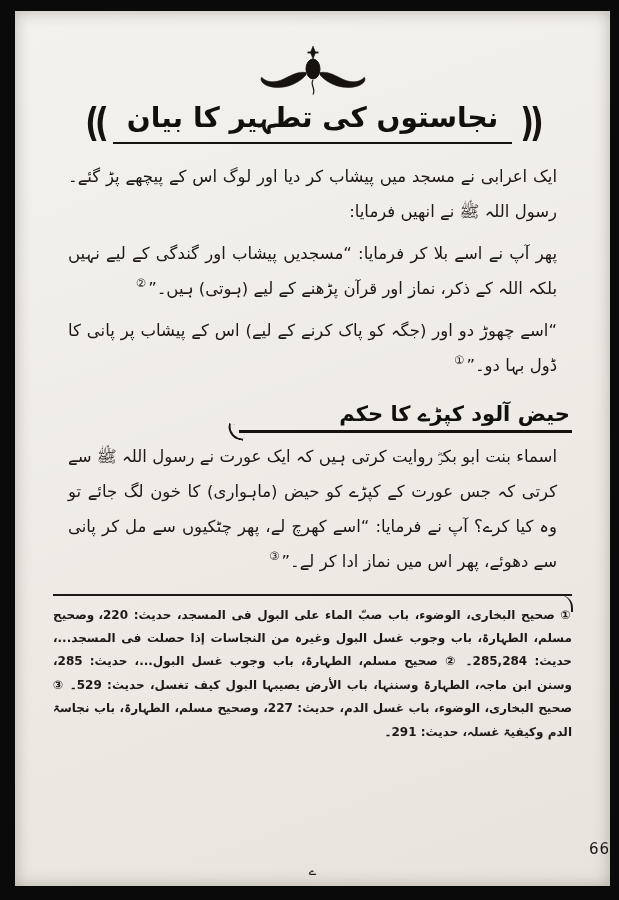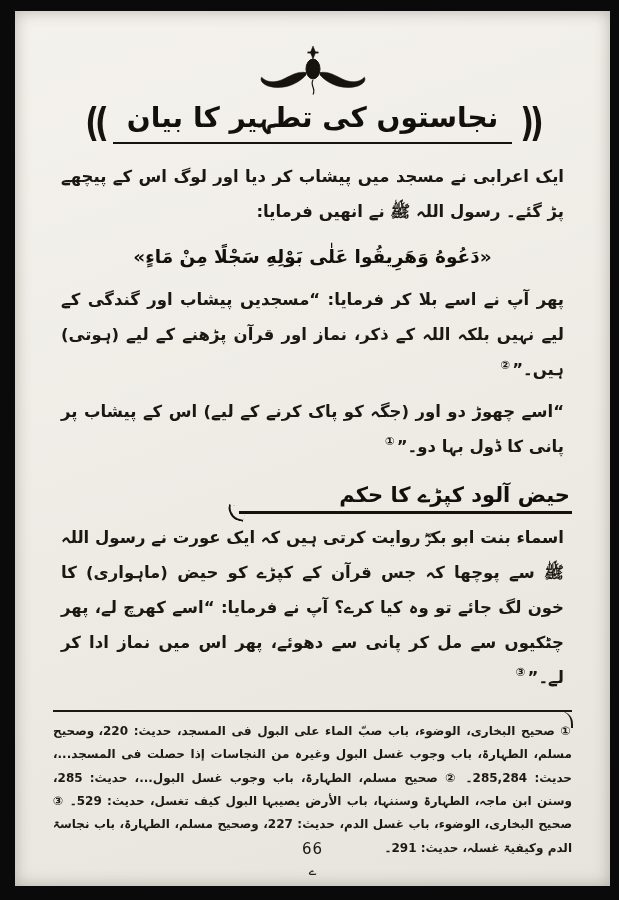--- a/index.html
+++ b/index.html
@@ -47,25 +47,24 @@
   }
   .title-text {
     direction: rtl;
     font-size: 28px; font-weight: bold;
     padding: 0 14px 8px 14px;
     border-bottom: 2.5px solid #16120e;
     color: #12100c;
     white-space: nowrap;
   }
   p.body {
-    margin: 7px 8px;
+    margin: 7px 15px;
     font-size: 16.5px;
     line-height: 2.12;
     text-align: justify;
-    font-weight: bold;
   }
   .arabic {
     margin: 9px 0;
     text-align: center;
     font-weight: bold;
     font-size: 18.5px;
     line-height: 1.9;
     color: #13100c;
   }
   sup.marker {
@@ -119,21 +118,21 @@
   .footnotes {
     font-size: 12px;
     line-height: 1.95;
     text-align: justify;
     color: #1d1915;
     font-weight: bold;
   }
   .page-number {
     position: absolute;
     bottom: 28px; left: 0; right: 0;
-    text-align: center;
+    text-align: right;
     font-size: 15px;
     letter-spacing: 1px;
     color: #1b1713;
   }
   .catchword {
     position: absolute;
     bottom: 8px; left: 0; right: 0;
     text-align: center;
     font-size: 13px;
     color: #241f19;
@@ -162,38 +161,35 @@
       <div class="title-band">
         <span class="paren">((</span>
         <span class="title-text">نجاستوں کی تطہیر کا بیان</span>
         <span class="paren">))</span>
       </div>
 
       <p class="body">
         <span>ایک اعرابی نے مسجد میں پیشاب کر دیا اور لوگ اس کے پیچھے پڑ گئے۔ رسول اللہ ﷺ نے انھیں فرمایا:</span>
       </p>
 
-      <p class="arabic">
-        <span>«دَعُوهُ وَهَرِيقُوا عَلٰى بَوْلِهِ سَجْلًا مِنْ مَاءٍ»</span>
-      </p>
 
       <p class="body">
         <span>پھر آپ نے اسے بلا کر فرمایا: “مسجدیں پیشاب اور گندگی کے لیے نہیں بلکہ اللہ کے ذکر، نماز اور قرآن پڑھنے کے لیے (ہوتی) ہیں۔”</span><sup class="marker">②</sup>
       </p>
 
       <p class="body">
         <span>“اسے چھوڑ دو اور (جگہ کو پاک کرنے کے لیے) اس کے پیشاب پر پانی کا ڈول بہا دو۔”</span><sup class="marker">①</sup>
       </p>
 
       <h2 class="section">
         <span class="section-text">حیض آلود کپڑے کا حکم</span>
       </h2>
 
       <p class="body">
-        <span>اسماء بنت ابو بکرؓ روایت کرتی ہیں کہ ایک عورت نے رسول اللہ ﷺ سے پوچھا کہ جس قرآن کے کپڑے کو حیض (ماہواری) کا خون لگ جائے تو وہ کیا کرے؟ آپ نے فرمایا: “اسے کھرچ لے، پھر چٹکیوں سے مل کر پانی سے دھوئے، پھر اس میں نماز ادا کر لے۔”</span><sup class="marker">③</sup>
+        <span>اسماء بنت ابو بکرؓ روایت کرتی ہیں کہ ایک عورت نے رسول اللہ ﷺ سے کرتی کہ جس عورت کے کپڑے کو حیض (ماہواری) کا خون لگ جائے تو وہ کیا کرے؟ آپ نے فرمایا: “اسے کھرچ لے، پھر چٹکیوں سے مل کر پانی سے دھوئے، پھر اس میں نماز ادا کر لے۔”</span><sup class="marker">③</sup>
       </p>
 
       <div class="fn-rule"></div>
 
       <div class="footnotes">
         <span>① صحیح البخاری، الوضوء، باب صبّ الماء علی البول فی المسجد، حدیث: 220، وصحیح مسلم، الطہارۃ، باب وجوب غسل البول وغیرہ من النجاسات إذا حصلت فی المسجد...، حدیث: 285,284۔</span>
         <span>② صحیح مسلم، الطہارۃ، باب وجوب غسل البول...، حدیث: 285، وسنن ابن ماجہ، الطہارۃ وسننہا، باب الأرض یصیبہا البول کیف تغسل، حدیث: 529۔</span>
         <span>③ صحیح البخاری، الوضوء، باب غسل الدم، حدیث: 227، وصحیح مسلم، الطہارۃ، باب نجاسۃ الدم وکیفیۃ غسلہ، حدیث: 291۔</span>
       </div>
 

